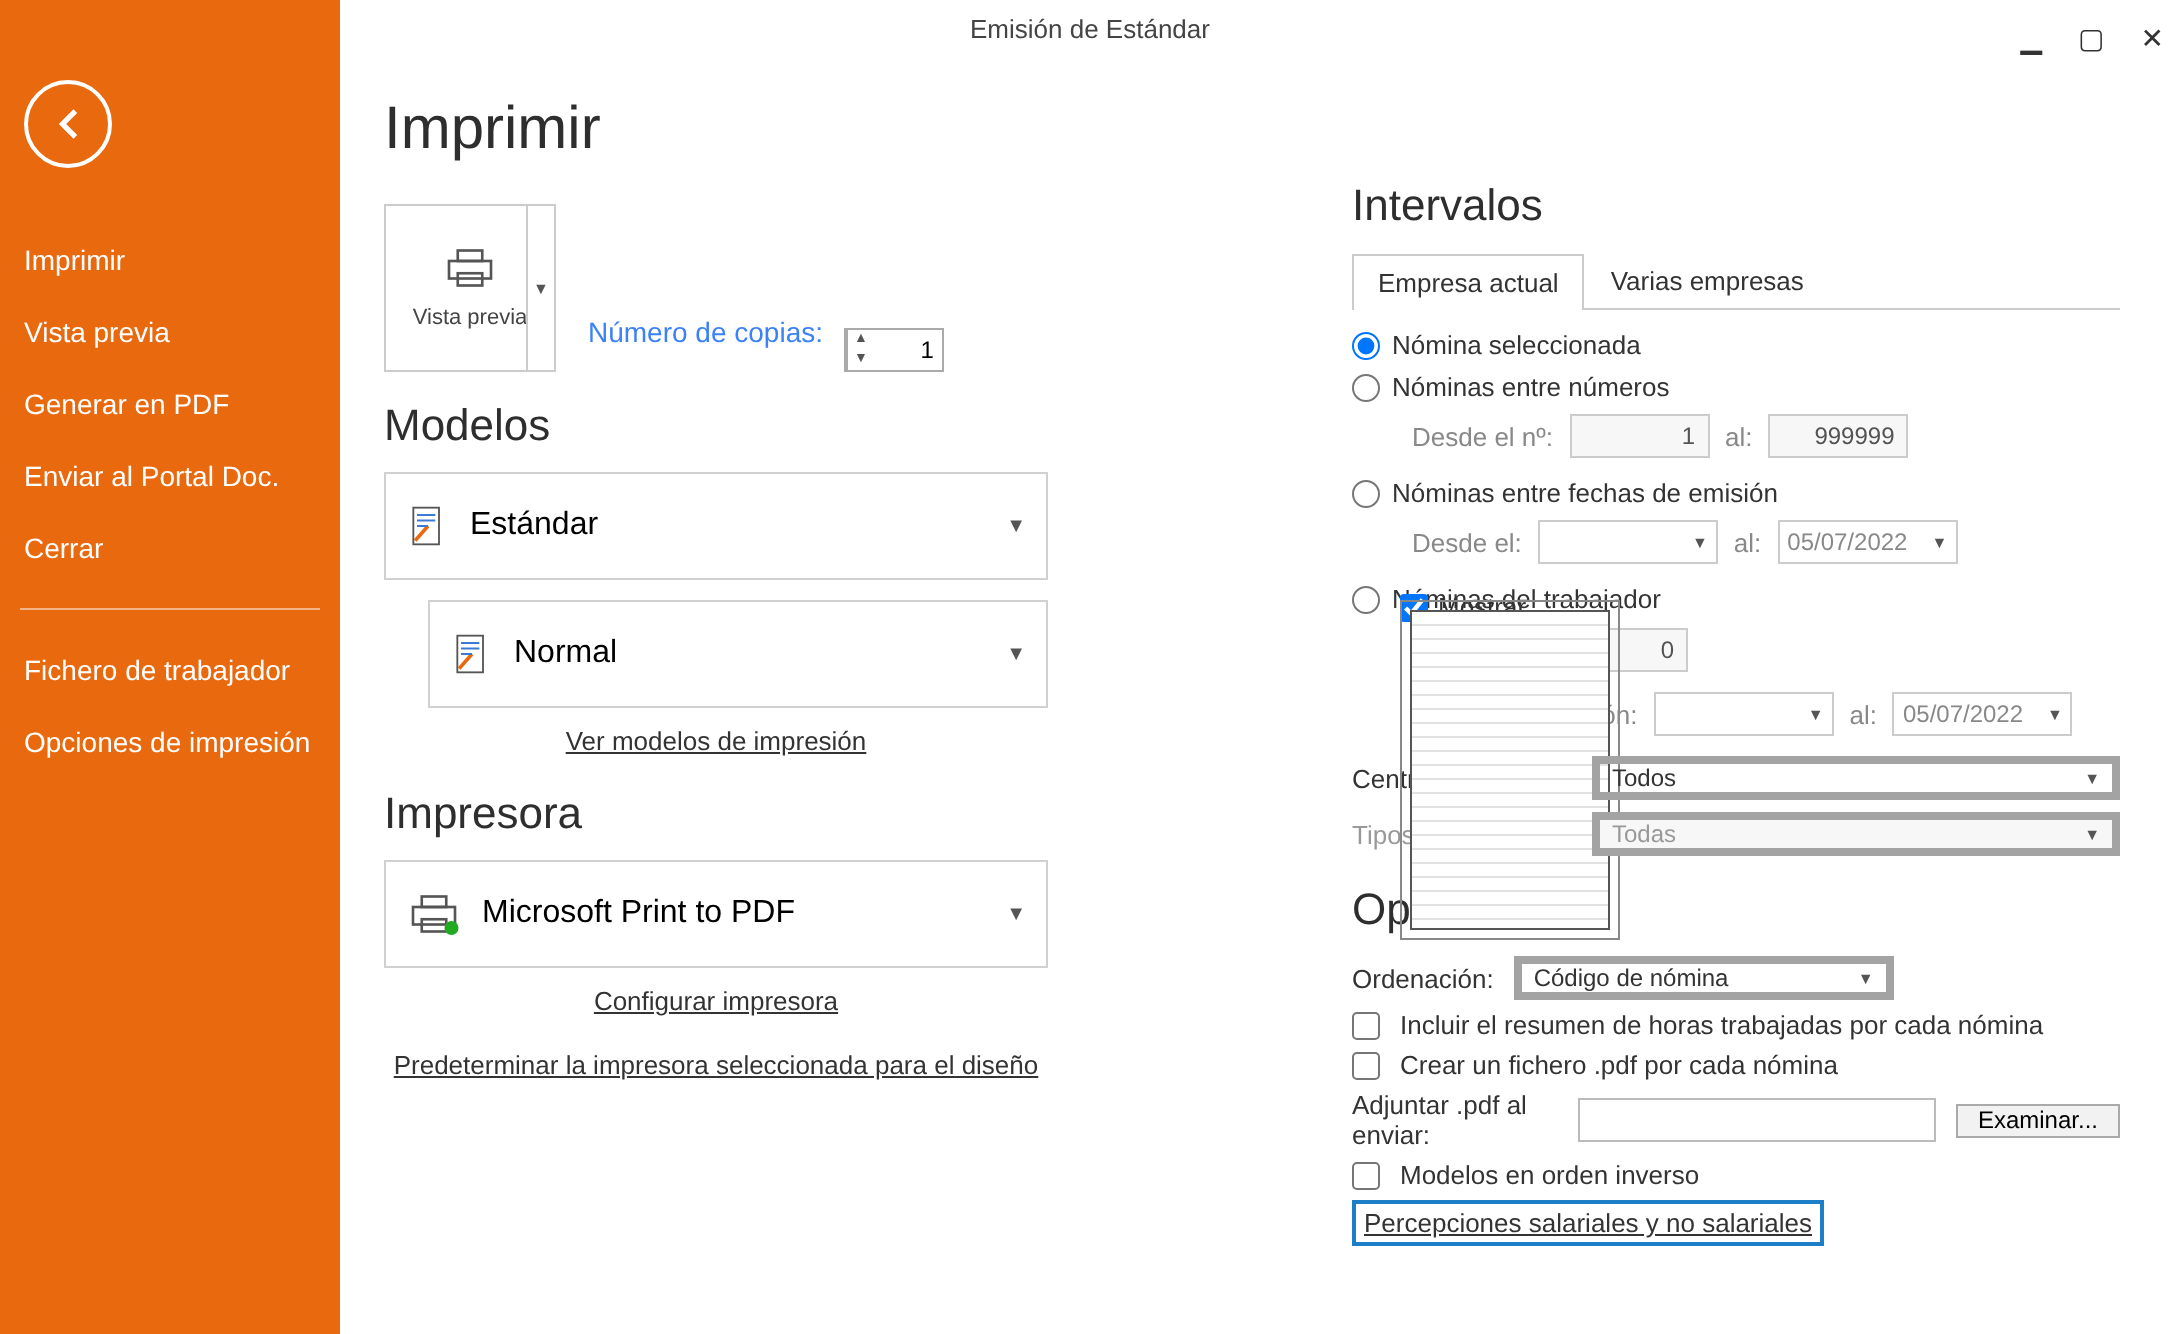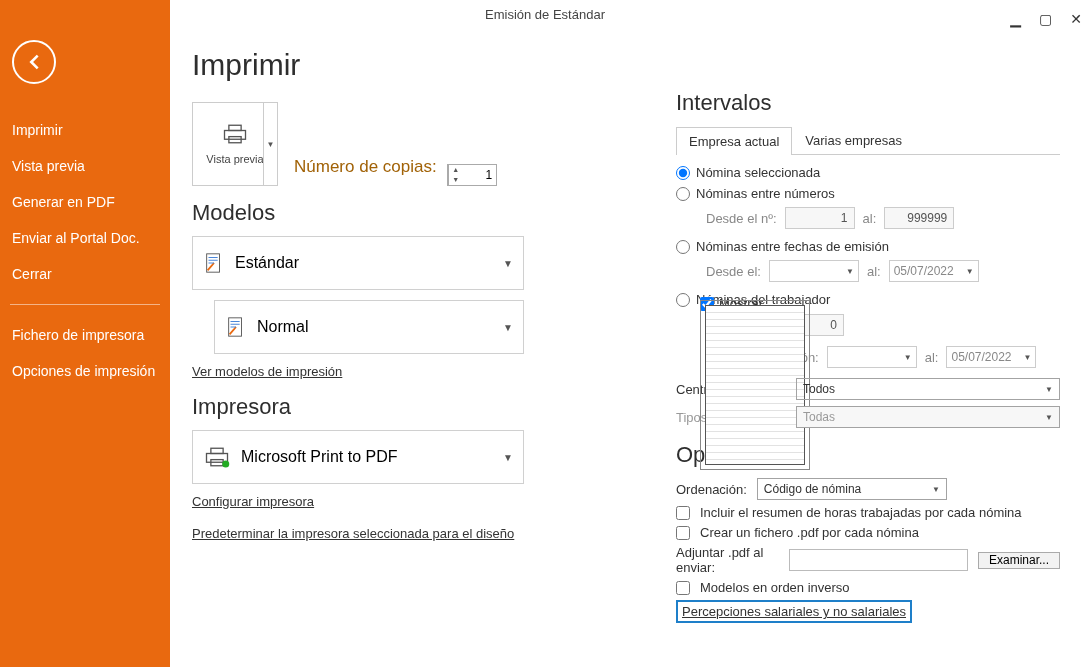--- a/index.html
+++ b/index.html
@@ -13,47 +13,47 @@
 .navitem{padding:10px 12px;font-size:14px;cursor:pointer;}
 .navsep{border-top:1px solid rgba(255,255,255,.5);margin:12px 10px;}
 .main{position:absolute;left:170px;top:30px;right:0;bottom:0;padding:18px 30px 10px 22px;display:flex;gap:24px;}
 .colL{width:460px;}
 .colR{flex:1;}
 h1{font-size:30px;font-weight:300;color:#2e2e2e;margin-bottom:20px;}
 h2{font-size:22px;font-weight:300;color:#2e2e2e;margin:14px 0 10px;}
 .preview-row{display:flex;align-items:flex-end;gap:16px;}
 .preview-btn{width:86px;height:84px;border:1px solid #ccc;display:flex;flex-direction:column;align-items:center;justify-content:center;font-size:11px;color:#444;cursor:pointer;position:relative;}
 .preview-btn .drop{position:absolute;right:0;top:0;bottom:0;width:14px;border-left:1px solid #ccc;display:flex;align-items:center;justify-content:center;font-size:8px;color:#555;}
-.copies-lbl{font-size:17px;color:#a16207;margin-right:6px;}
+.copies-lbl{font-size:14px;color:#3b82f6;margin-right:6px;}
 .spinner{display:inline-flex;border:1px solid #aaa;height:22px;}
 .spinner input{width:34px;border:none;text-align:right;padding-right:4px;font-size:12px;outline:none;}
 .spinner .arrows{width:14px;border-left:1px solid #aaa;display:flex;flex-direction:column;}
 .spinner .arrows span{flex:1;font-size:7px;text-align:center;line-height:10px;cursor:pointer;color:#555;}
 .modelbox{border:1px solid #d0d0d0;height:54px;display:flex;align-items:center;padding:0 10px;gap:10px;width:332px;cursor:pointer;position:relative;}
 .modelbox.inner{margin-left:22px;width:310px;margin-top:10px;}
 .modelbox .dd{margin-left:auto;font-size:10px;color:#555;}
 .linklike{color:#333;text-decoration:underline;font-size:13px;cursor:pointer;}
-.link-right{text-align:left;width:332px;margin-top:8px;}
+.link-right{text-align:center;width:332px;margin-top:8px;}
 .preview-pane{position:absolute;left:530px;top:270px;width:110px;height:170px;border:1px solid #888;padding:4px;}
 .preview-pane .pg{height:100%;border:1px solid #555;background:repeating-linear-gradient(#fff,#fff 6px,#e2e2e2 6px,#e2e2e2 7px);position:relative;}
 .chk{display:inline-flex;align-items:center;gap:5px;font-size:13px;color:#333;cursor:pointer;}
 .chk input{width:14px;height:14px;}
 .mostrar{position:absolute;left:530px;top:266px;}
 .tabs{display:flex;border-bottom:1px solid #ccc;margin-bottom:10px;}
 .tab{padding:6px 12px;font-size:13px;color:#333;cursor:pointer;border:1px solid transparent;border-bottom:none;}
 .tab.active{border-color:#ccc;background:#fff;position:relative;top:1px;}
 .radiorow{display:flex;align-items:flex-end;gap:6px;font-size:13px;color:#333;margin:6px 0;cursor:pointer;}
 .radiorow input{width:14px;height:14px;}
 .subrow{display:flex;align-items:center;gap:8px;margin:4px 0 10px 30px;font-size:13px;color:#888;}
 .numfield{width:70px;height:22px;border:1px solid #ccc;text-align:right;padding-right:6px;font-size:12px;background:#f7f7f7;}
 .datefield{width:90px;height:22px;border:1px solid #ccc;font-size:12px;padding:0 4px;display:inline-flex;align-items:center;position:relative;cursor:pointer;}
 .datefield .dd{margin-left:auto;font-size:8px;color:#555;}
 .fldrow{display:flex;align-items:center;gap:10px;font-size:13px;color:#333;margin:6px 0;}
 .fldrow.dim{color:#999;}
-.select{flex:1;height:22px;border:1px solid #a3a3a3;font-size:12px;padding:0 6px;display:flex;align-items:center;cursor:pointer;position:relative;}
+.select{flex:1;height:22px;border:4px solid #a3a3a3;font-size:12px;padding:0 6px;display:flex;align-items:center;cursor:pointer;position:relative;}
 .select .dd{margin-left:auto;font-size:8px;color:#555;}
 .select.dim{color:#999;background:#f7f7f7;text-align:right;}
 .opcrow{display:flex;align-items:center;gap:10px;font-size:13px;color:#333;margin:5px 0;}
 .txtfield{flex:1;height:22px;border:1px solid #bbb;}
 .btn{height:17px;padding:0 10px;border:1px solid #aaa;background:#f2f2f2;font-size:12px;cursor:pointer;}
 .hl{border:2px solid #1e7fc9;padding:2px 4px;display:inline-block;}
 .icon-printer{width:28px;height:22px;}
 .icon-doc{width:22px;height:22px;}
 .lbl-w{min-width:110px;display:inline-block;}
 </style>
@@ -74,21 +74,21 @@
     <svg viewBox="0 0 24 24">
         <path d="M15 4l-8 8 8 8 2-2-6-6 6-6z"></path>
       </svg>
   </div>
   <div class="navitem">Imprimir</div>
   <div class="navitem">Vista previa</div>
   <div class="navitem">Generar en PDF</div>
   <div class="navitem">Enviar al Portal Doc.</div>
   <div class="navitem">Cerrar</div>
   <div class="navsep"></div>
-  <div class="navitem">Fichero de impresora</div>
+  <div class="navitem">Fichero de trabajador</div>
   <div class="navitem">Opciones de impresión</div>
 </div>
 
 <div class="main">
   <div class="colL">
     <h1>Imprimir</h1>
     <div class="preview-row">
       <div class="preview-btn">
         <svg class="icon-printer" viewBox="0 0 32 24">
             <rect x="4" y="8" width="24" height="10" fill="none" stroke="#555" stroke-width="1.5"></rect>

